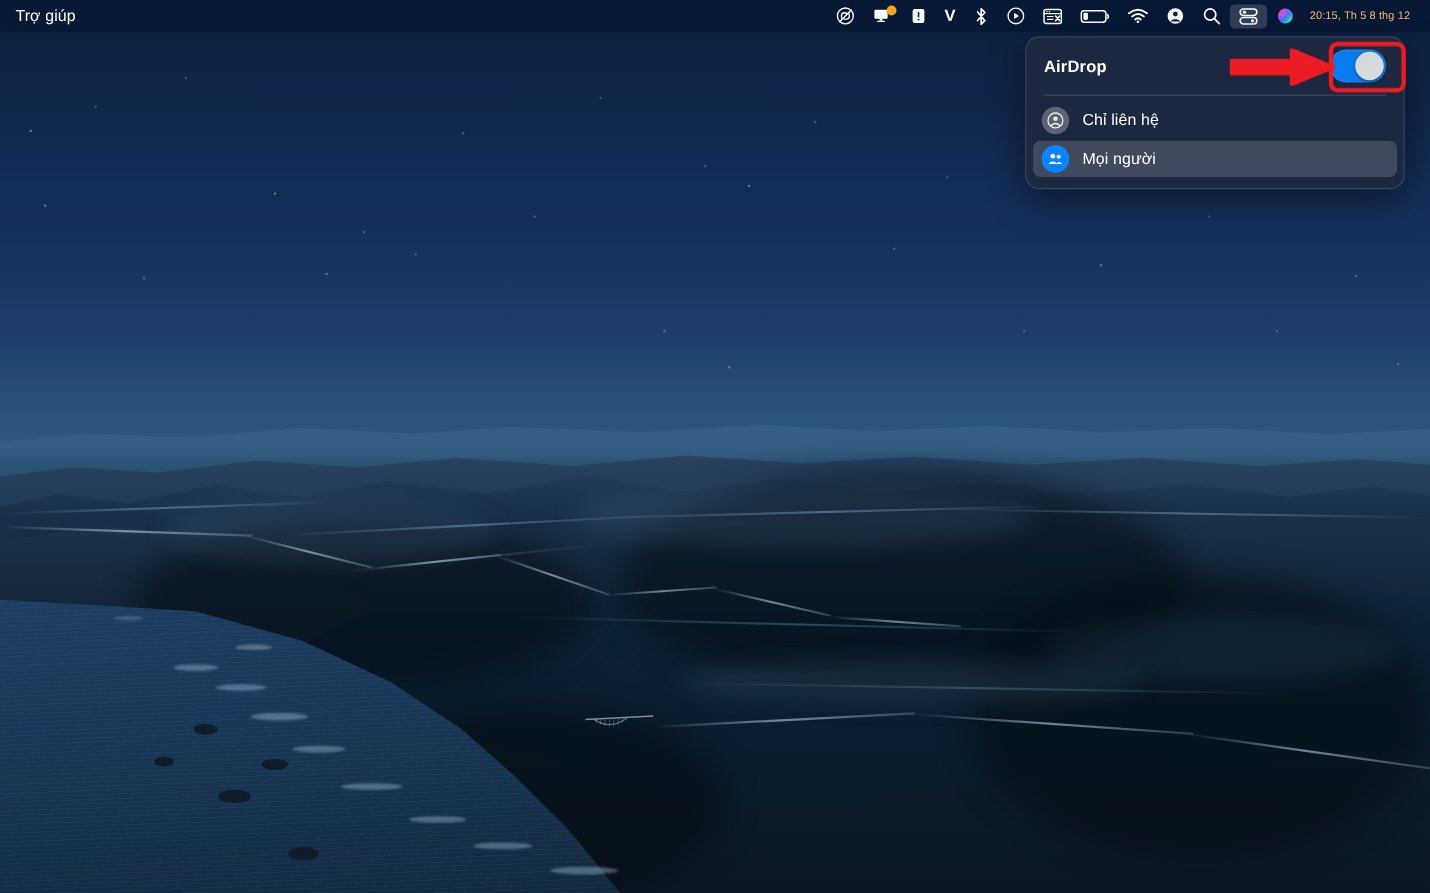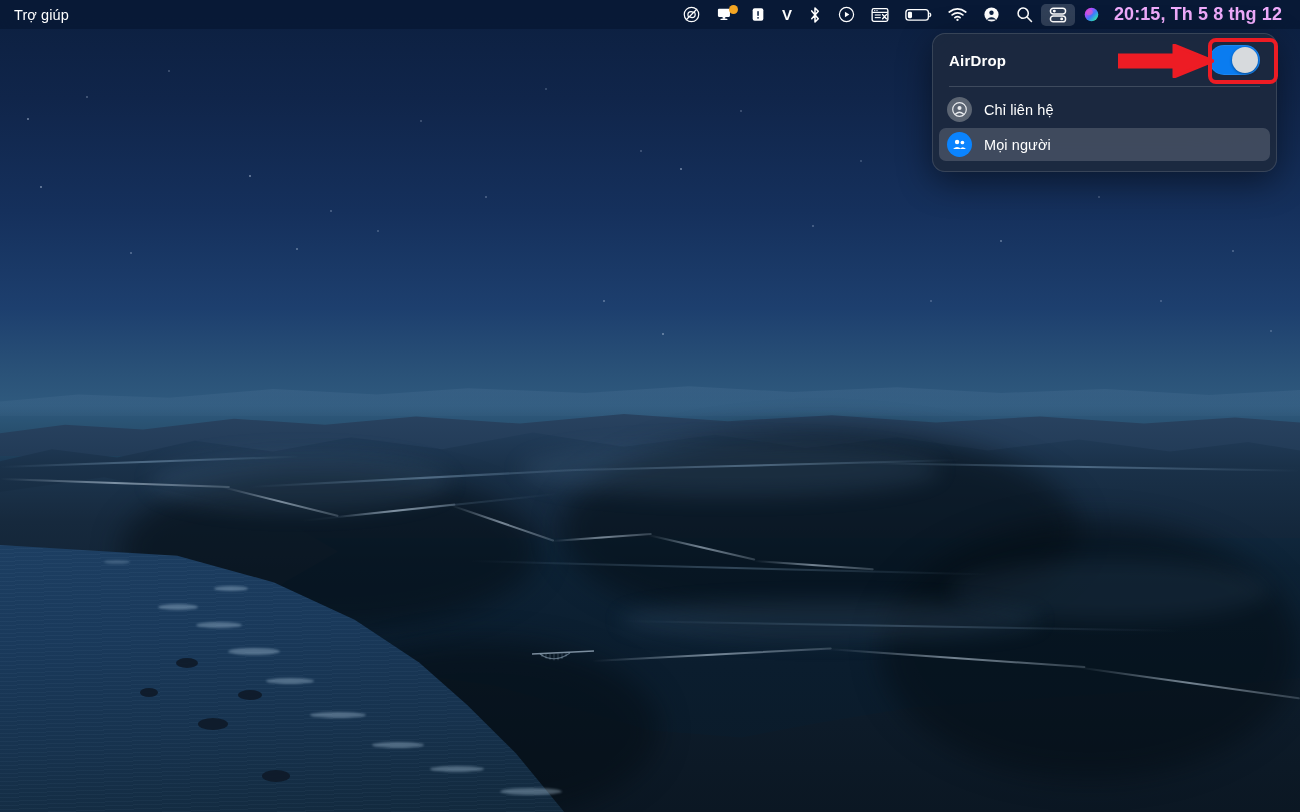--- a/index.html
+++ b/index.html
@@ -147,25 +147,24 @@
   .mb-item {
     display:flex; align-items:center; justify-content:center;
     height:22px;
     padding:0 8px;
     border-radius:5px;
     color:#fff;
     position:relative;
   }
   .mb-item.active { background:rgba(255,255,255,.17); }
   .mb-clock {
-    color:#f0abfc; font-size:18px;
+    color:#fdba74; font-size:10px;
     padding:0 10px 0 6px;
     white-space:nowrap;
     letter-spacing:.1px;
-    font-weight:bold;
   }
   .mb-letter { font-size:15px; font-weight:700; color:#fff; line-height:1; }
   .badge-dot {
     position:absolute;
     width:9px; height:9px; border-radius:50%;
     background:#f5a623;
     top:1px; right:4px;
     border:0;
   }
 

